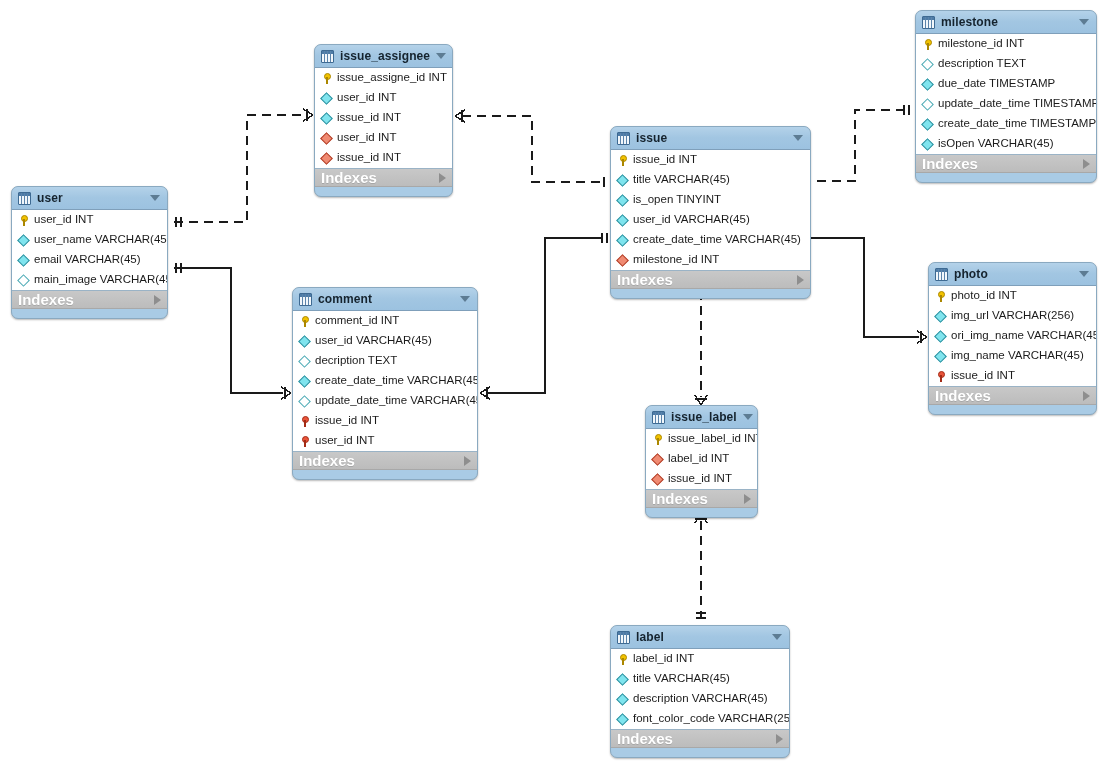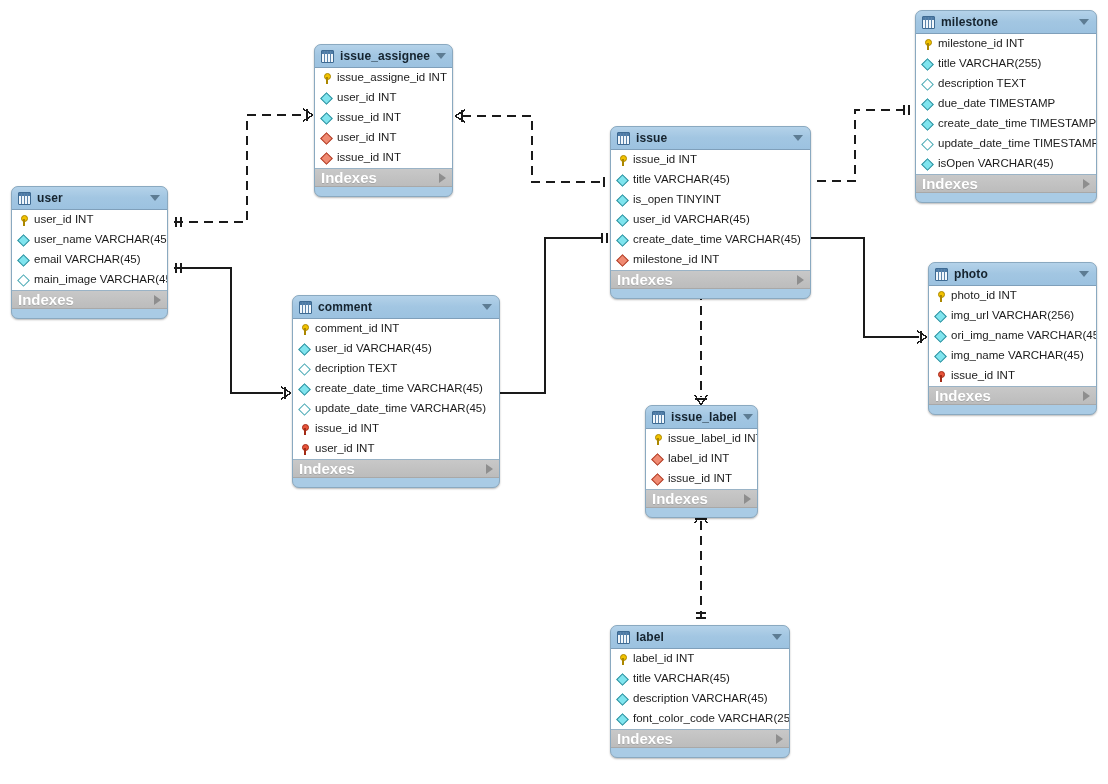--- a/index.html
+++ b/index.html
@@ -241,41 +241,37 @@
         <span class="tbl-ico"></span>
         <span class="tbl-name">milestone</span>
         <span class="caret"></span>
       </div>
       <div class="cols">
         <div class="col">
           <span class="mk key"></span>
           <span class="nm">milestone_id INT</span>
         </div>
         <div class="col">
-          <span class="mk dia"></span>
-          <span class="nm">title VARCHAR(255)</span>
-        </div>
-        <div class="col">
           <span class="mk dia-open"></span>
           <span class="nm">description TEXT</span>
         </div>
         <div class="col">
           <span class="mk dia"></span>
           <span class="nm">due_date TIMESTAMP</span>
         </div>
         <div class="col">
-          <span class="mk dia"></span>
-          <span class="nm">create_date_time TIMESTAMP</span>
-        </div>
-        <div class="col">
           <span class="mk dia-open"></span>
           <span class="nm">update_date_time TIMESTAMP</span>
         </div>
         <div class="col">
           <span class="mk dia"></span>
+          <span class="nm">create_date_time TIMESTAMP</span>
+        </div>
+        <div class="col">
+          <span class="mk dia"></span>
           <span class="nm">isOpen VARCHAR(45)</span>
         </div>
       </div>
       <div class="idx">
         <span class="idx-lbl">Indexes</span>
         <span class="idx-arrow"></span>
       </div>
     </div>
     <div class="tbl" style="left: 610px; top: 126px; width: 201px;">
       <div class="tbl-hd">
@@ -307,21 +303,21 @@
         <div class="col">
           <span class="mk dia-fk"></span>
           <span class="nm">milestone_id INT</span>
         </div>
       </div>
       <div class="idx">
         <span class="idx-lbl">Indexes</span>
         <span class="idx-arrow"></span>
       </div>
     </div>
-    <div class="tbl" style="left: 292px; top: 295px; width: 208px;">
+    <div class="tbl" style="left: 292px; top: 287px; width: 186px;">
       <div class="tbl-hd">
         <span class="tbl-ico"></span>
         <span class="tbl-name">comment</span>
         <span class="caret"></span>
       </div>
       <div class="cols">
         <div class="col">
           <span class="mk key"></span>
           <span class="nm">comment_id INT</span>
         </div>

